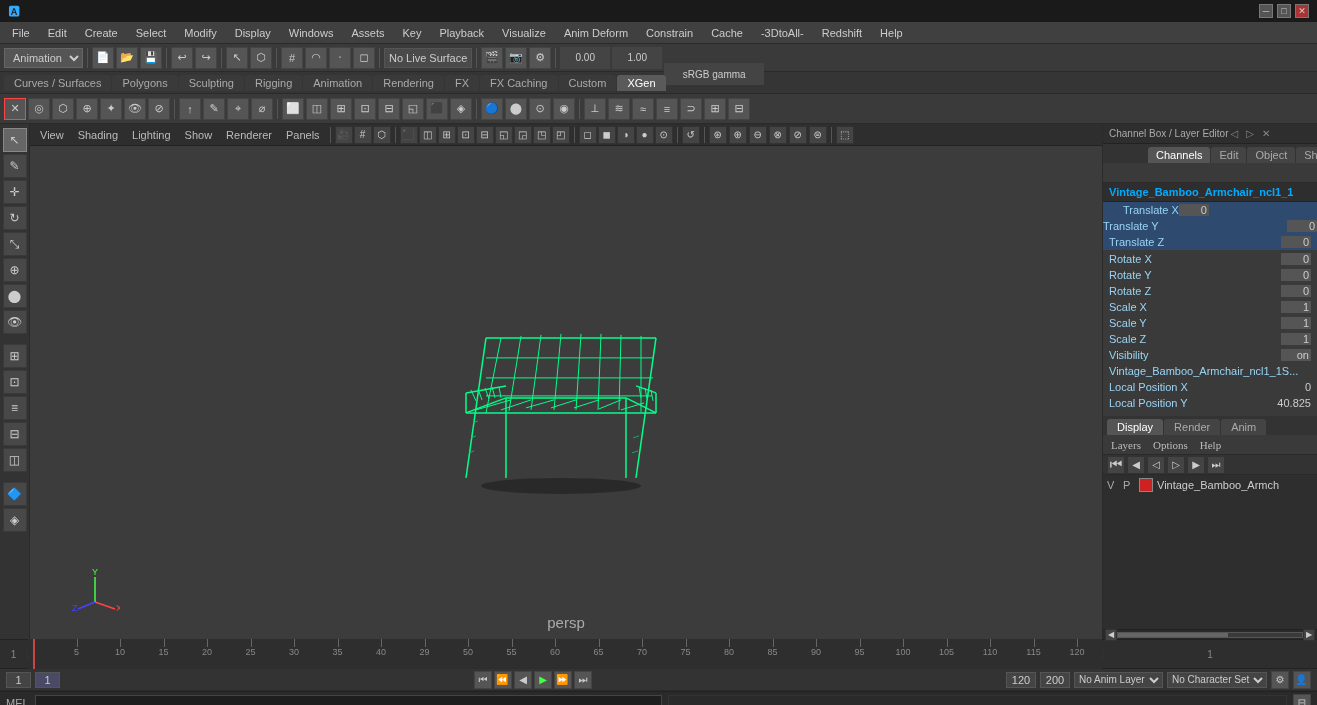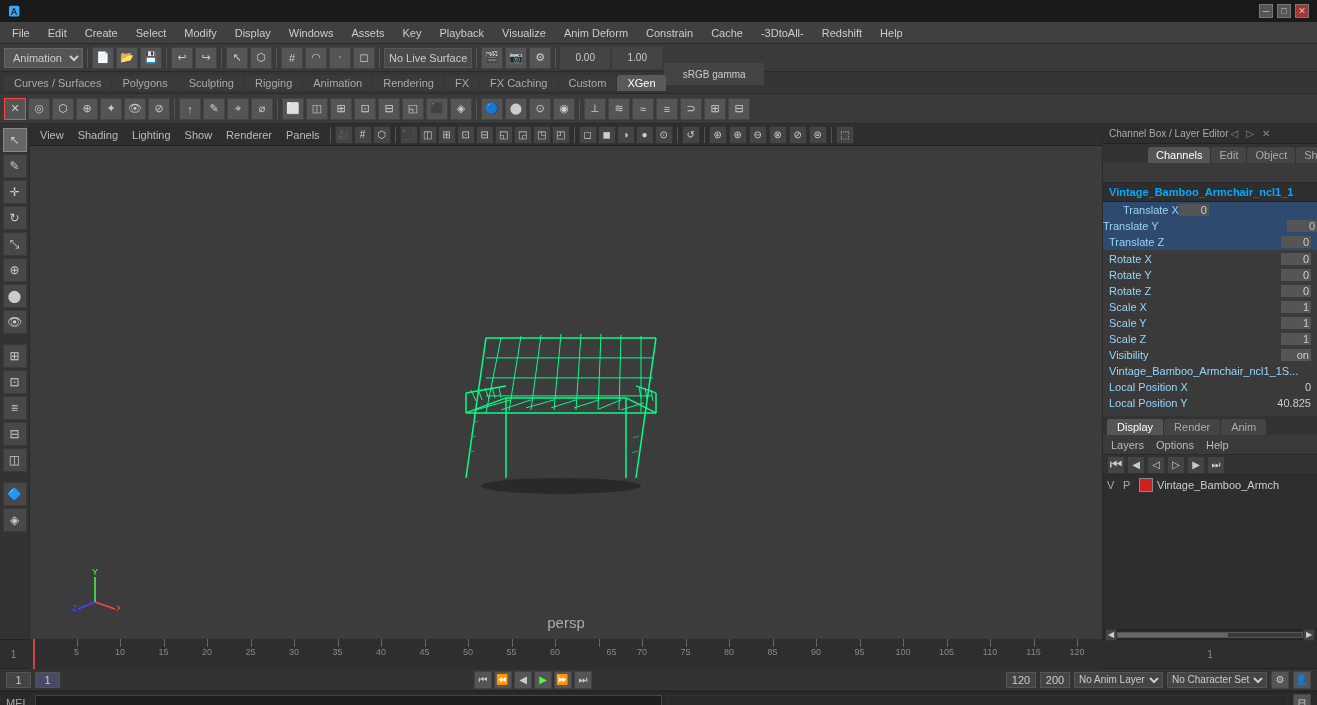--- a/index.html
+++ b/index.html
@@ -381,20 +381,21 @@
     .dt-tab.active { background: #555; color: #fff; }
 
     #layer-menu {
       height: 20px;
       background: #3a3a3a;
       display: flex;
       align-items: center;
       padding: 0 4px;
       gap: 4px;
       border-bottom: 1px solid #2a2a2a;
+      font-family: Liberation Serif, serif;
     }
 
     #layer-toolbar {
       height: 20px;
       background: #333;
       display: flex;
       align-items: center;
       padding: 0 4px;
       gap: 2px;
       border-bottom: 1px solid #2a2a2a;
@@ -976,29 +977,29 @@
       <div class="tick-label" style="left: 179px;">20</div>
       <div class="tick-mark" style="left: 222.5px;"></div>
       <div class="tick-label" style="left: 222.5px;">25</div>
       <div class="tick-mark" style="left: 266px;"></div>
       <div class="tick-label" style="left: 266px;">30</div>
       <div class="tick-mark" style="left: 309.5px;"></div>
       <div class="tick-label" style="left: 309.5px;">35</div>
       <div class="tick-mark" style="left: 353px;"></div>
       <div class="tick-label" style="left: 353px;">40</div>
       <div class="tick-mark" style="left: 396.5px;"></div>
-      <div class="tick-label" style="left: 396.5px;">45</div>
+      <div class="tick-label" style="left: 396.5px;">29</div>
       <div class="tick-mark" style="left: 440px;"></div>
       <div class="tick-label" style="left: 440px;">50</div>
       <div class="tick-mark" style="left: 483.5px;"></div>
       <div class="tick-label" style="left: 483.5px;">55</div>
       <div class="tick-mark" style="left: 527px;"></div>
       <div class="tick-label" style="left: 527px;">60</div>
       <div class="tick-mark" style="left: 570.5px;"></div>
-      <div class="tick-label" style="left: 570.5px; margin-left: 13px;">65</div>
+      <div class="tick-label" style="left: 570.5px;">65</div>
       <div class="tick-mark" style="left: 614px;"></div>
       <div class="tick-label" style="left: 614px;">70</div>
       <div class="tick-mark" style="left: 657.5px;"></div>
       <div class="tick-label" style="left: 657.5px;">75</div>
       <div class="tick-mark" style="left: 701px;"></div>
       <div class="tick-label" style="left: 701px;">80</div>
       <div class="tick-mark" style="left: 744.5px;"></div>
       <div class="tick-label" style="left: 744.5px;">85</div>
       <div class="tick-mark" style="left: 788px;"></div>
       <div class="tick-label" style="left: 788px;">90</div>

